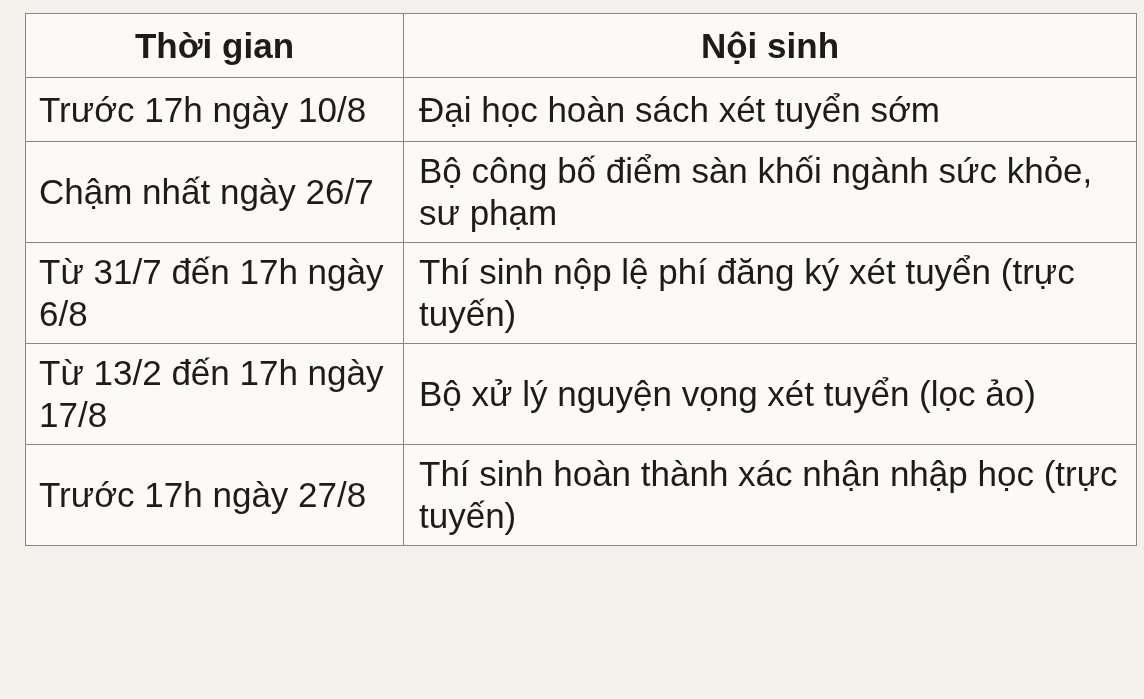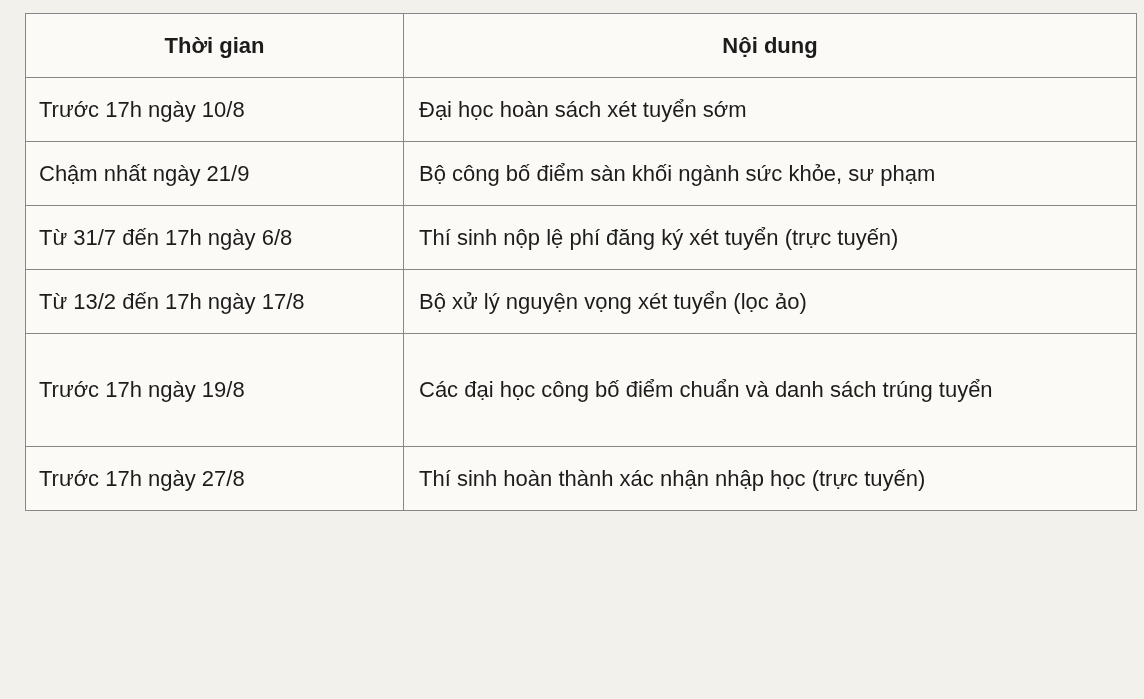--- a/index.html
+++ b/index.html
@@ -21,21 +21,21 @@
   }
   table.schedule {
     border-collapse: collapse;
     table-layout: fixed;
     width: 1111px;
     background: #fbfaf6;
   }
   table.schedule th,
   table.schedule td {
     border: 1.5px solid #878787;
-    font-size: 22px;
+    font-size: 35px;
     line-height: 42px;
     vertical-align: middle;
     box-sizing: border-box;
   }
   table.schedule th {
     font-weight: bold;
     text-align: center;
     height: 64px;
     padding: 0 10px;
   }
@@ -60,43 +60,39 @@
 
 <div class="table-wrap">
   <table class="schedule">
     <colgroup>
       <col class="c-time">
       <col class="c-content">
     </colgroup>
     <thead>
       <tr>
         <th>Thời gian</th>
-        <th>Nội dung</th>
+        <th>Nội sinh</th>
       </tr>
     </thead>
     <tbody>
       <tr>
         <td class="col-time">Trước 17h ngày 10/8</td>
         <td class="col-content">Đại học hoàn sách xét tuyển sớm</td>
       </tr>
       <tr>
-        <td class="col-time">Chậm nhất ngày 21/9</td>
+        <td class="col-time">Chậm nhất ngày 26/7</td>
         <td class="col-content">Bộ công bố điểm sàn khối ngành sức khỏe, sư phạm</td>
       </tr>
       <tr>
         <td class="col-time">Từ 31/7 đến 17h ngày 6/8</td>
         <td class="col-content">Thí sinh nộp lệ phí đăng ký xét tuyển (trực tuyến)</td>
       </tr>
       <tr>
         <td class="col-time">Từ 13/2 đến 17h ngày 17/8</td>
         <td class="col-content">Bộ xử lý nguyện vọng xét tuyển (lọc ảo)</td>
       </tr>
-      <tr class="tall">
-        <td class="col-time">Trước 17h ngày 19/8</td>
-        <td class="col-content">Các đại học công bố điểm chuẩn và danh sách trúng tuyển</td>
-      </tr>
       <tr>
         <td class="col-time">Trước 17h ngày 27/8</td>
         <td class="col-content">Thí sinh hoàn thành xác nhận nhập học (trực tuyến)</td>
       </tr>
     </tbody>
   </table>
 </div>
 
 </body></html>

